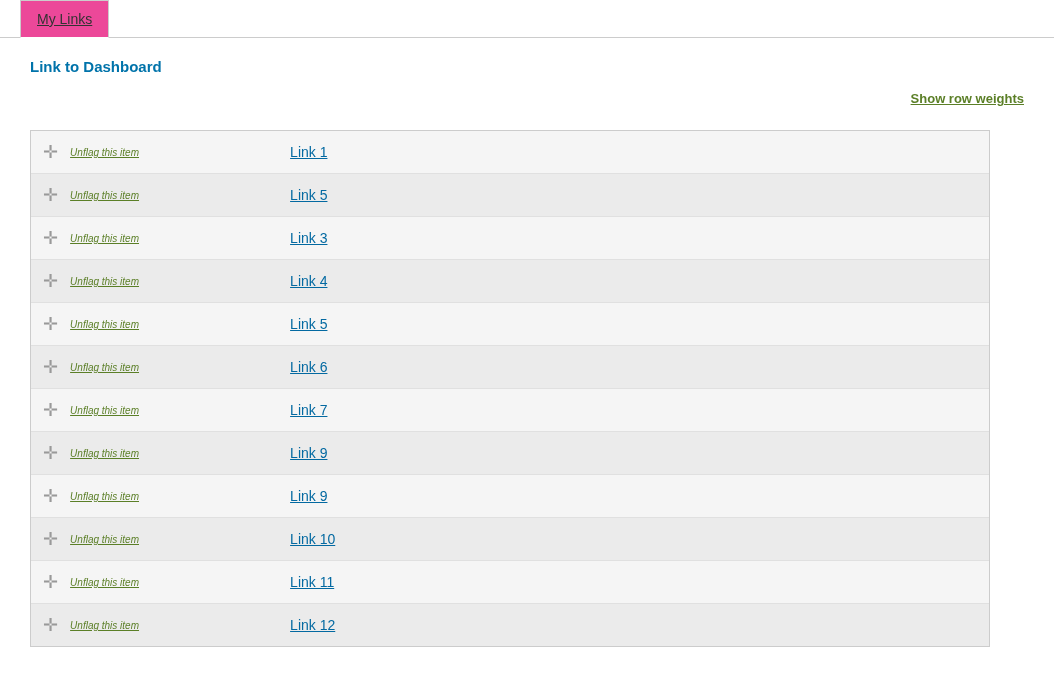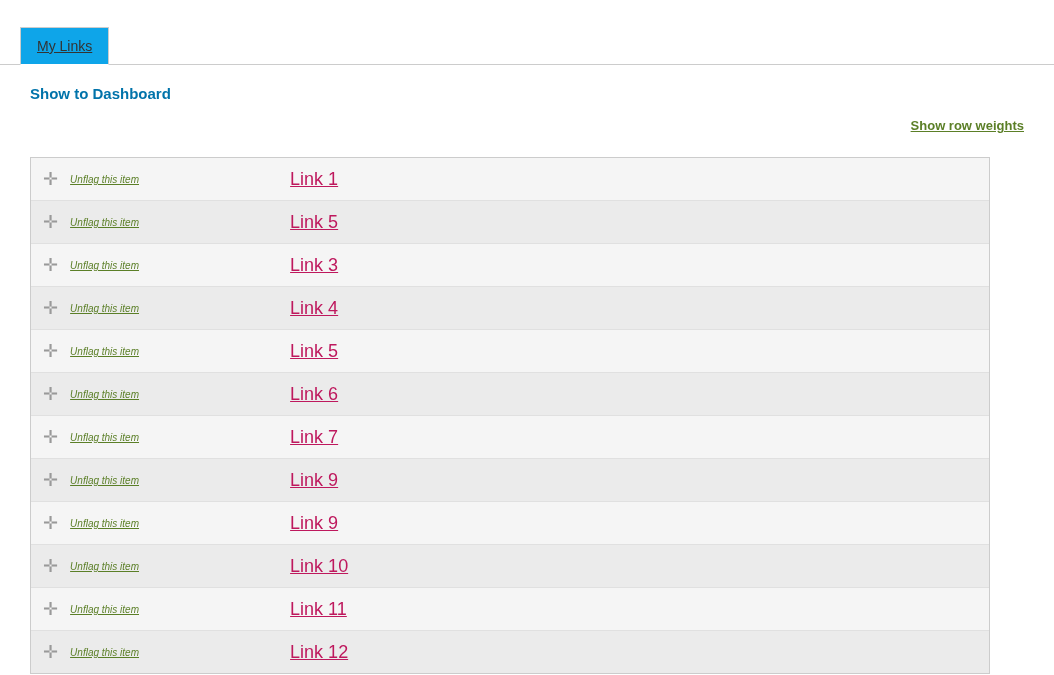--- a/index.html
+++ b/index.html
@@ -28,27 +28,26 @@
       font-size: 14px;
       color: #333;
       border: 1px solid transparent;
       border-bottom: none;
       margin-bottom: -1px;
       text-decoration: underline;
       color: #0073aa;
     }
 
     .tab.active {
-      background: #0ea5e9;
+      background: #ec4899;
       border: 1px solid #ccc;
       border-bottom: 1px solid #fff;
       color: #333;
       text-decoration: underline;
       font-weight: normal;
-      margin-top: 27px;
     }
 
     .content-area {
       padding: 20px 30px;
     }
 
     .back-link {
       display: inline-block;
       color: #0073aa;
       text-decoration: none;
@@ -107,35 +106,35 @@
       color: #5b7f27;
       text-decoration: underline;
       font-style: italic;
       cursor: pointer;
       font-size: 10px;
       width: 220px;
       flex-shrink: 0;
     }
 
     .link-item {
-      color: #be185d;
-      text-decoration: underline;
-      cursor: pointer;
-      font-size: 18px;
+      color: #0369a1;
+      text-decoration: underline;
+      cursor: pointer;
+      font-size: 14px;
     }
   </style>
 </head>
 <body>
 
 <div class="tabs">
 <div class="tab active">My Links</div>
   </div>
 
 <div class="content-area">
-  <a class="back-link" href="#">Show to Dashboard</a>
+  <a class="back-link" href="#">Link to Dashboard</a>
 
   <div class="top-bar">
     <span class="show-row-weights">Show row weights</span>
   </div>
 
   <div class="links-table">
   <div class="links-table-row">
         <span class="drag-handle">✛</span>
         <span class="unflag-link">Unflag this item</span>
         <span class="link-item">Link 1</span>

